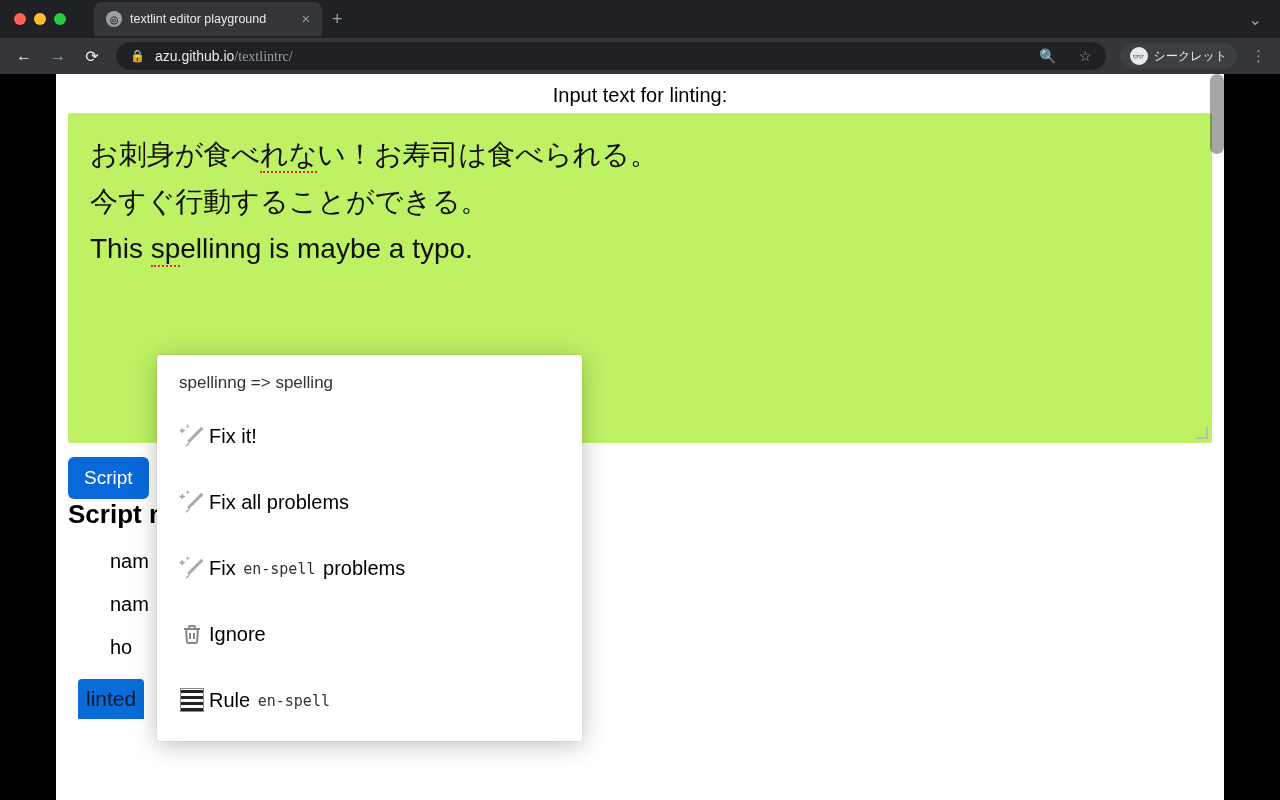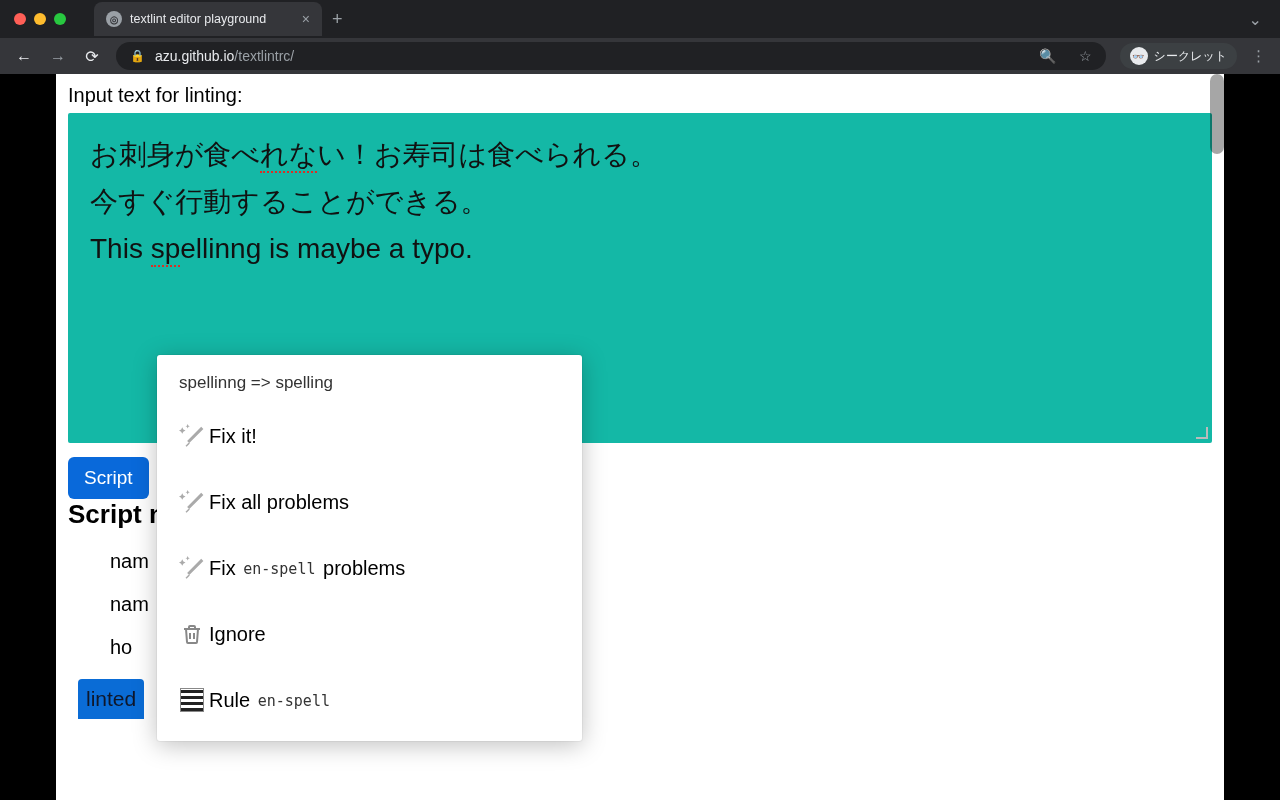--- a/index.html
+++ b/index.html
@@ -68,21 +68,21 @@
   height: 28px;
   display: flex;
   align-items: center;
   padding: 0 14px;
   color: #9aa0a6;
   font-size: 14px;
   gap: 10px;
 }
 .lock-icon{ color:#9aa0a6; font-size: 12px;}
 .url-host { color: #e8eaed; }
-.url-path { color: #9aa0a6; }
+.url-path { color: #9aa0a6; font-family: Liberation Serif, serif; }
 .right-icons { display: flex; gap: 14px; align-items: center; color: #9aa0a6; font-size: 15px; }
 .incognito-badge {
   background: #3c4043;
   border-radius: 14px;
   padding: 4px 10px;
   display: flex;
   align-items: center;
   gap: 6px;
   color: #e8eaed;
   font-size: 12px;
@@ -109,23 +109,24 @@
   border-radius: 7px;
 }
 .content {
   padding: 10px 12px;
 }
 .heading {
   font-size: 20px;
   color: #000;
   margin-bottom: 6px;
   font-weight: 400;
+  text-align: center;
 }
 .editor {
-  background: #14b8a6;
+  background: #bef264;
   border-radius: 2px;
   padding: 18px 22px 110px;
   font-size: 28px;
   line-height: 1.68;
   color: #111;
   position: relative;
   min-height: 330px;
   resize: vertical;
 }
 .editor::after{

